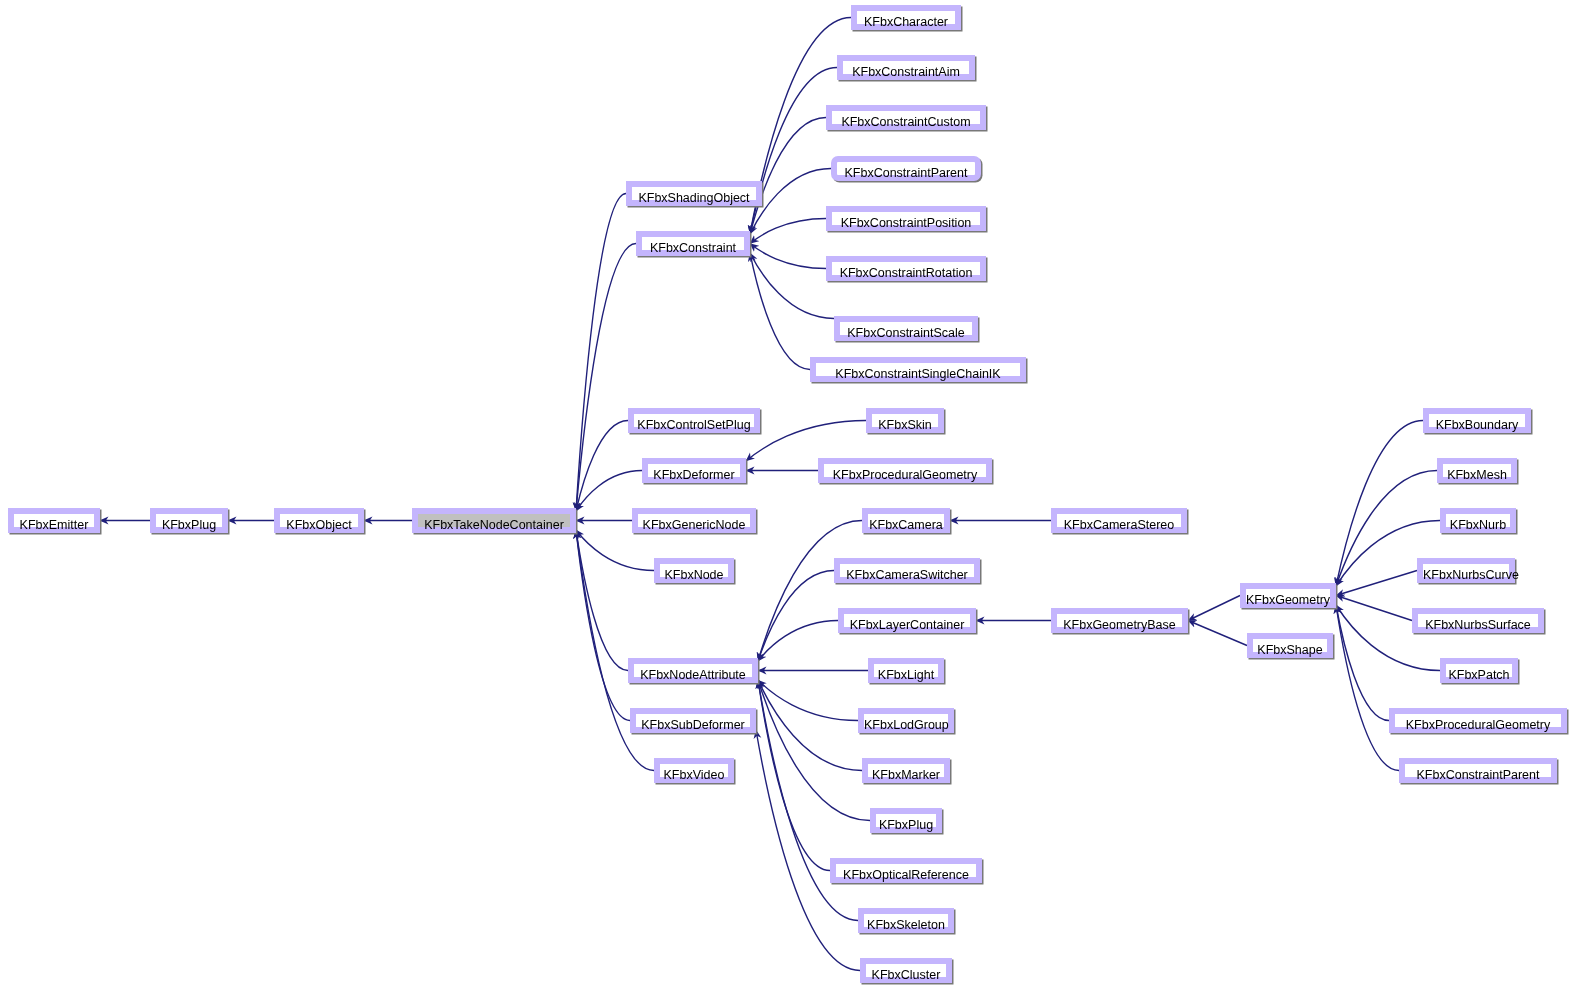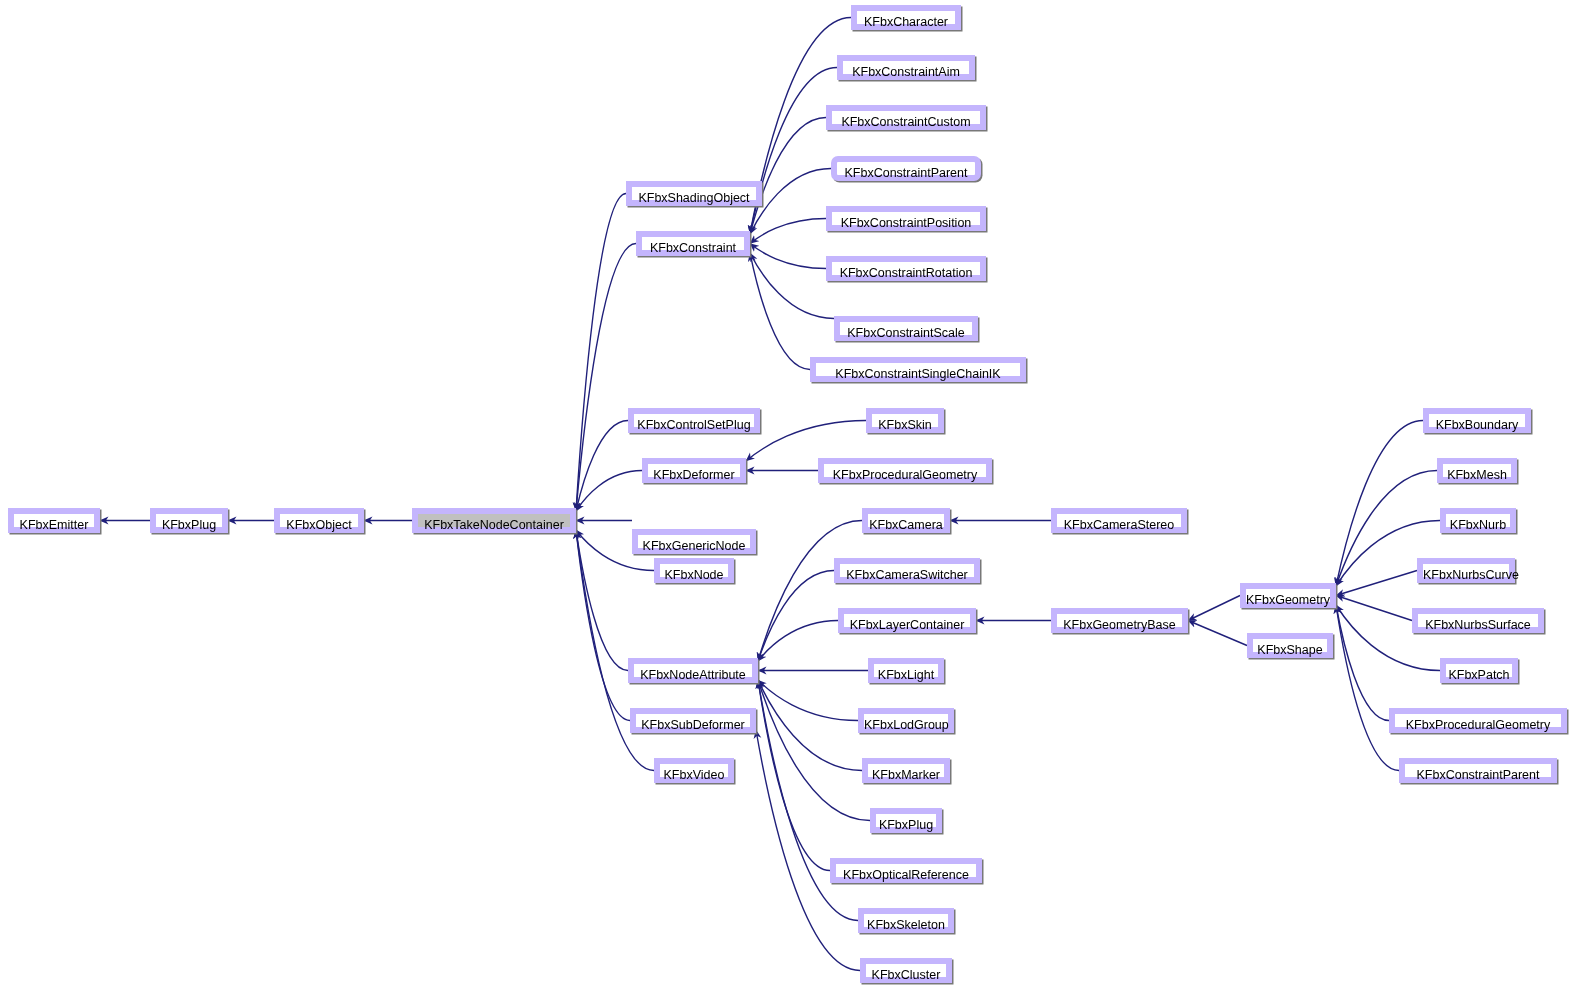--- a/index.html
+++ b/index.html
@@ -102,21 +102,21 @@
   </svg>
   <div id="node-layer">
       <div class="node" style="left: 8px; top: 508px; width: 92px;">KFbxEmitter</div>
       <div class="node" style="left: 150px; top: 508px; width: 78px;">KFbxPlug</div>
       <div class="node" style="left: 274px; top: 508px; width: 90px;">KFbxObject</div>
       <div class="node highlight" style="left: 412px; top: 508px; width: 164px;">KFbxTakeNodeContainer</div>
       <div class="node" style="left: 626px; top: 181px; width: 136px;">KFbxShadingObject</div>
       <div class="node" style="left: 636px; top: 231px; width: 114px;">KFbxConstraint</div>
       <div class="node" style="left: 628px; top: 408px; width: 132px;">KFbxControlSetPlug</div>
       <div class="node" style="left: 642px; top: 458px; width: 104px;">KFbxDeformer</div>
-      <div class="node" style="left: 632px; top: 529px; width: 124px;">KFbxGenericNode</div>
+      <div class="node" style="left: 632px; top: 508px; width: 124px;">KFbxGenericNode</div>
       <div class="node" style="left: 654px; top: 558px; width: 80px;">KFbxNode</div>
       <div class="node" style="left: 628px; top: 658px; width: 130px;">KFbxNodeAttribute</div>
       <div class="node" style="left: 630px; top: 708px; width: 126px;">KFbxSubDeformer</div>
       <div class="node" style="left: 654px; top: 758px; width: 80px;">KFbxVideo</div>
       <div class="node" style="left: 851px; top: 5px; width: 110px;">KFbxCharacter</div>
       <div class="node" style="left: 837px; top: 55px; width: 138px;">KFbxConstraintAim</div>
       <div class="node" style="left: 826px; top: 105px; width: 160px;">KFbxConstraintCustom</div>
       <div class="node" style="left: 831px; top: 156px; width: 150px; border-radius: 7px;">KFbxConstraintParent</div>
       <div class="node" style="left: 826px; top: 206px; width: 160px;">KFbxConstraintPosition</div>
       <div class="node" style="left: 826px; top: 256px; width: 160px;">KFbxConstraintRotation</div>

